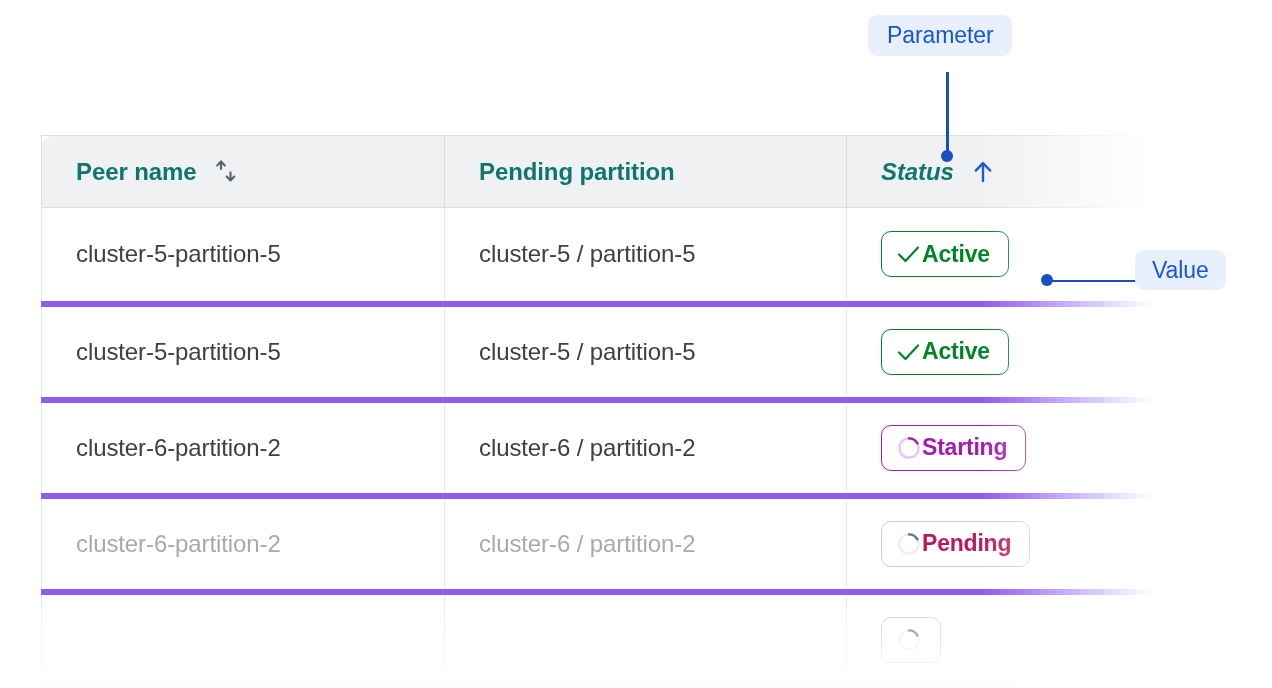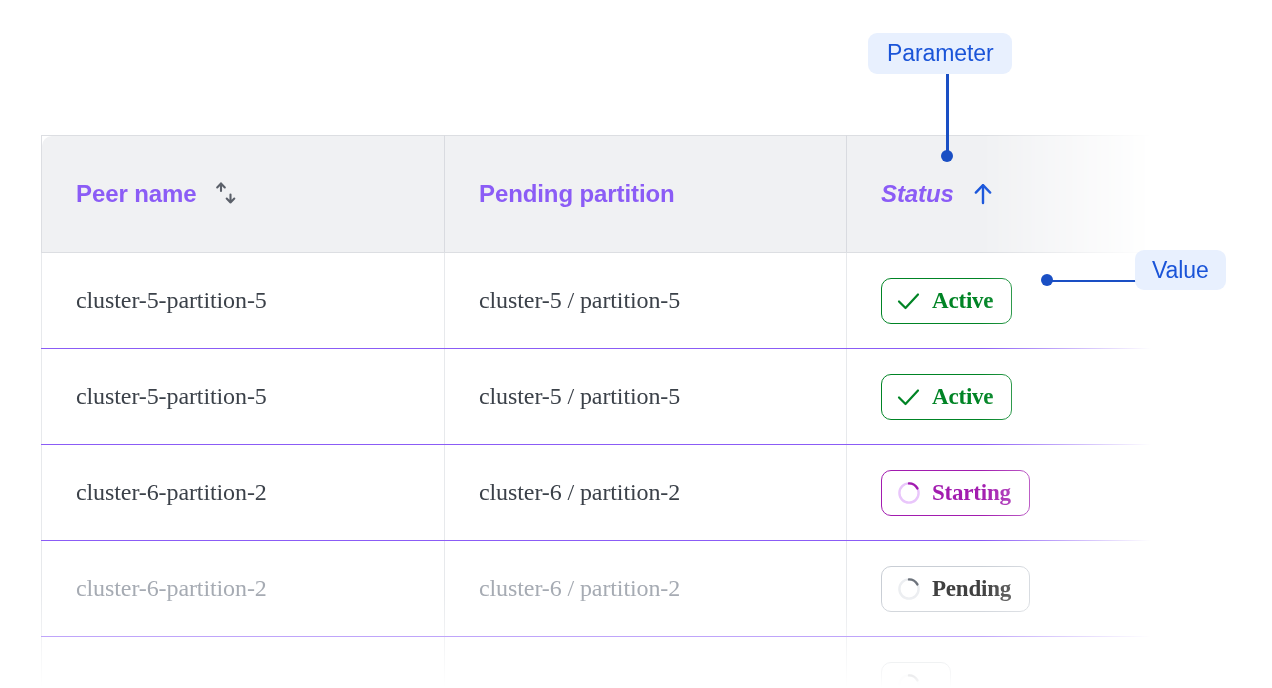--- a/index.html
+++ b/index.html
@@ -37,79 +37,77 @@
   .tbl {
     width: 1110px;
     border-collapse: collapse;
     table-layout: fixed;
   }
   .tbl col.c1 { width: 403px; }
   .tbl col.c2 { width: 402px; }
   .tbl col.c3 { width: 305px; }
 
   thead th {
-    height: 117px;
+    height: 72px;
     background: #f0f1f3;
     border: 1px solid #dcdee2;
     border-left: none;
     border-right: 1px solid #d9dbe0;
     padding: 0 0 0 34px;
     text-align: left;
     vertical-align: middle;
     font-size: 24px;
     font-weight: bold;
-    color: #8b5cf6;
+    color: #0f766e;
     letter-spacing: -0.1px;
     white-space: nowrap;
   }
   thead th:first-child {
     border-left: 1px solid #dcdee2;
     border-top-left-radius: 10px;
   }
   thead th:last-child { border-right: none; font-style: italic; }
 
   .th-inner { display: flex; align-items: center; gap: 16px; }
 
   tbody td {
     height: 96px;
     background: #ffffff;
-    border-bottom: 1px solid #8b5cf6;
+    border-bottom: 6px solid #8b5cf6;
     border-right: 1px solid #e7e9ec;
     border-left: none;
     padding: 0 0 0 34px;
     vertical-align: middle;
     font-size: 24px;
     font-weight: normal;
     color: #3b4149;
     letter-spacing: -0.1px;
     white-space: nowrap;
-    font-family: Liberation Serif, serif;
   }
   tbody td:first-child { border-left: 1px solid #e7e9ec; }
   tbody td:last-child  { border-right: 1px solid #e7e9ec; }
   tbody tr.dim td { color: #a6abb3; }
 
   
   .badge {
     display: inline-flex;
     align-items: center;
-    gap: 10px;
     height: 46px;
     padding: 0 18px 0 14px;
     border-radius: 10px;
     border: 1.6px solid currentColor;
     font-size: 23px;
     font-weight: bold;
     letter-spacing: -0.2px;
     background: #ffffff;
     line-height: 1;
   }
   .badge.active   { color: #008425; }
   .badge.starting { color: #a21caf; }
-  .badge.pending  { color: #404040; border-color: #c9ced5; justify-content: center; }
+  .badge.pending  { color: #be185d; border-color: #c9ced5; justify-content: center; }
 
   .badge svg { display: block; flex: 0 0 auto; }
 
   
   .sort-icon  { display: block; }
 
   
   .pill {
     position: absolute;
     display: inline-flex;
@@ -117,21 +115,21 @@
     justify-content: center;
     background: #e8f0fe;
     color: #1a54d8;
     border-radius: 9px;
     font-size: 23px;
     font-weight: normal;
     letter-spacing: -0.1px;
     white-space: nowrap;
   }
   #pill-parameter {
-    left: 868px; top: 33px;
+    left: 868px; top: 15px;
     height: 41px; padding: 0 19px;
   }
   #pill-value {
     left: 1135px; top: 250px;
     height: 40px; padding: 0 17px;
   }
   .anno-line {
     position: absolute;
     background: #1a4fc4;
   }

